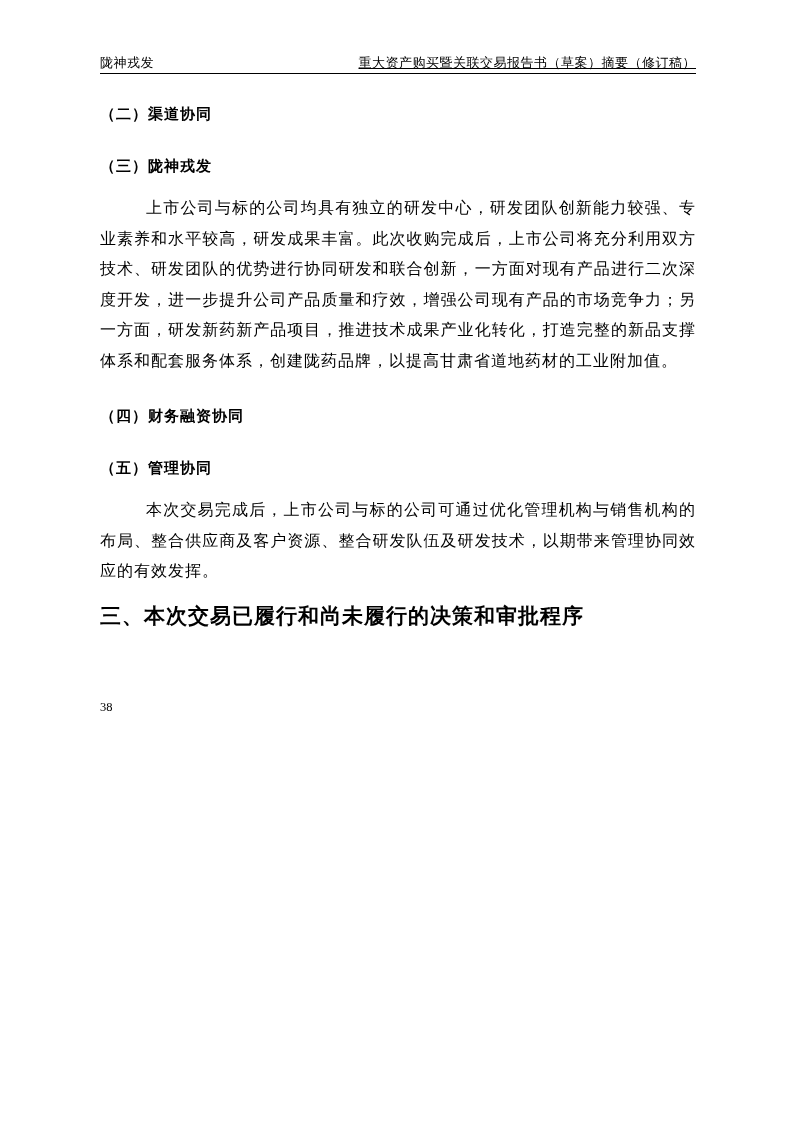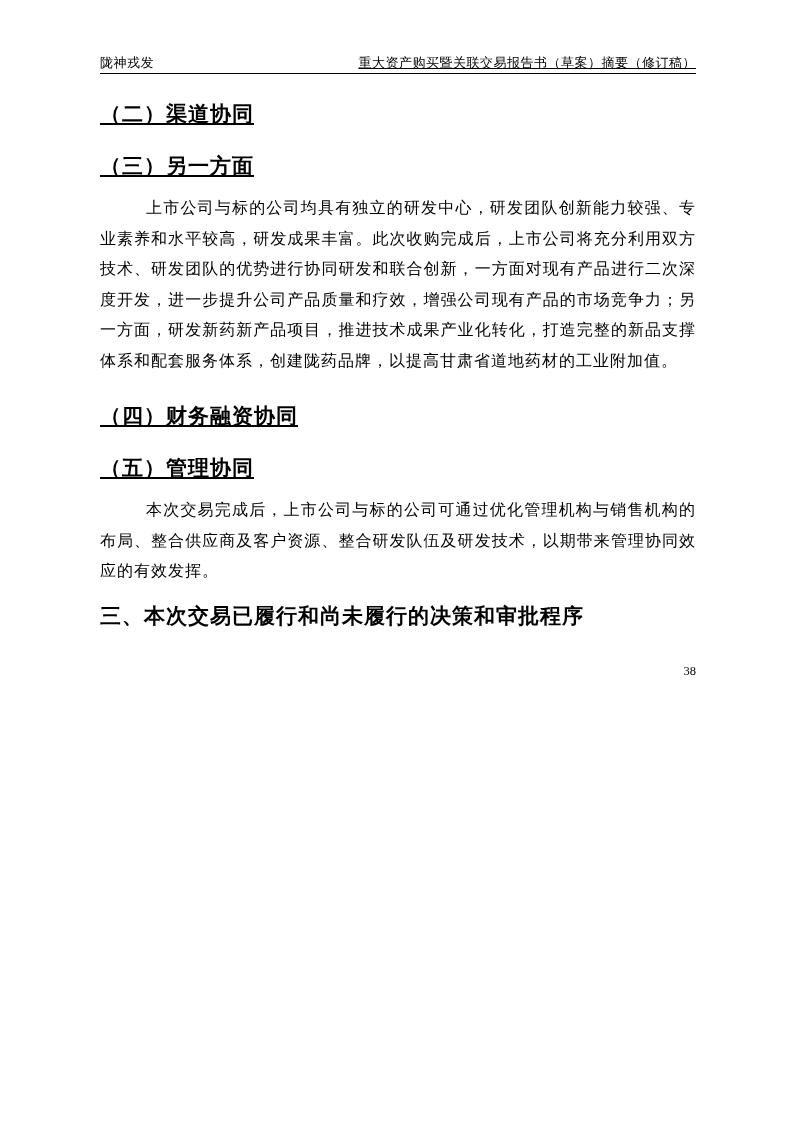--- a/index.html
+++ b/index.html
@@ -31,24 +31,23 @@
     padding-bottom: 2px;
     border-bottom: 1.6px solid #000000;
   }
   .doc-header .hdr-left  { white-space: nowrap; }
   .doc-header .hdr-right { white-space: nowrap; text-decoration: underline; }
   
   .section-heading {
     margin: 28px 0 0 0;
     font-family: "Liberation Sans", "DejaVu Sans", sans-serif;
     font-weight: bold;
-    font-size: 21px;
+    font-size: 15px;
     line-height: 24px;
     letter-spacing: 1px;
-    text-decoration: underline;
   }
   
   .para {
     margin: 15px 0 0 0;
     font-size: 16px;
     line-height: 30.5px;
     letter-spacing: 1px;
     text-align: justify;
     text-indent: 46px;
   }
@@ -56,39 +55,39 @@
   .chapter-heading {
     margin: 14px 0 0 0;
     font-family: "Liberation Sans", "DejaVu Sans", sans-serif;
     font-weight: bold;
     font-size: 21px;
     line-height: 30px;
     letter-spacing: 1px;
   }
   
   .page-number {
-    margin-top: 32px;
-    text-align: right;
+    margin-top: 68px;
+    text-align: left;
     font-size: 12.5px;
     line-height: 16px;
   }
 </style>
 </head>
 <body>
 
 <div class="page">
 
   <div class="doc-header">
     <span class="hdr-left">陇神戎发</span>
     <span class="hdr-right">重大资产购买暨关联交易报告书（草案）摘要（修订稿）</span>
   </div>
 
   <h2 class="section-heading">（二）渠道协同</h2>
 
-  <h2 class="section-heading">（三）另一方面</h2>
+  <h2 class="section-heading">（三）陇神戎发</h2>
   <p class="para">上市公司与标的公司均具有独立的研发中心，研发团队创新能力较强、专业素养和水平较高，研发成果丰富。此次收购完成后，上市公司将充分利用双方技术、研发团队的优势进行协同研发和联合创新，一方面对现有产品进行二次深度开发，进一步提升公司产品质量和疗效，增强公司现有产品的市场竞争力；另一方面，研发新药新产品项目，推进技术成果产业化转化，打造完整的新品支撑体系和配套服务体系，创建陇药品牌，以提高甘肃省道地药材的工业附加值。</p>
 
   <h2 class="section-heading">（四）财务融资协同</h2>
 
   <h2 class="section-heading">（五）管理协同</h2>
   <p class="para">本次交易完成后，上市公司与标的公司可通过优化管理机构与销售机构的布局、整合供应商及客户资源、整合研发队伍及研发技术，以期带来管理协同效应的有效发挥。</p>
 
   <h1 class="chapter-heading">三、本次交易已履行和尚未履行的决策和审批程序</h1>
 
   <div class="page-number">38</div>

